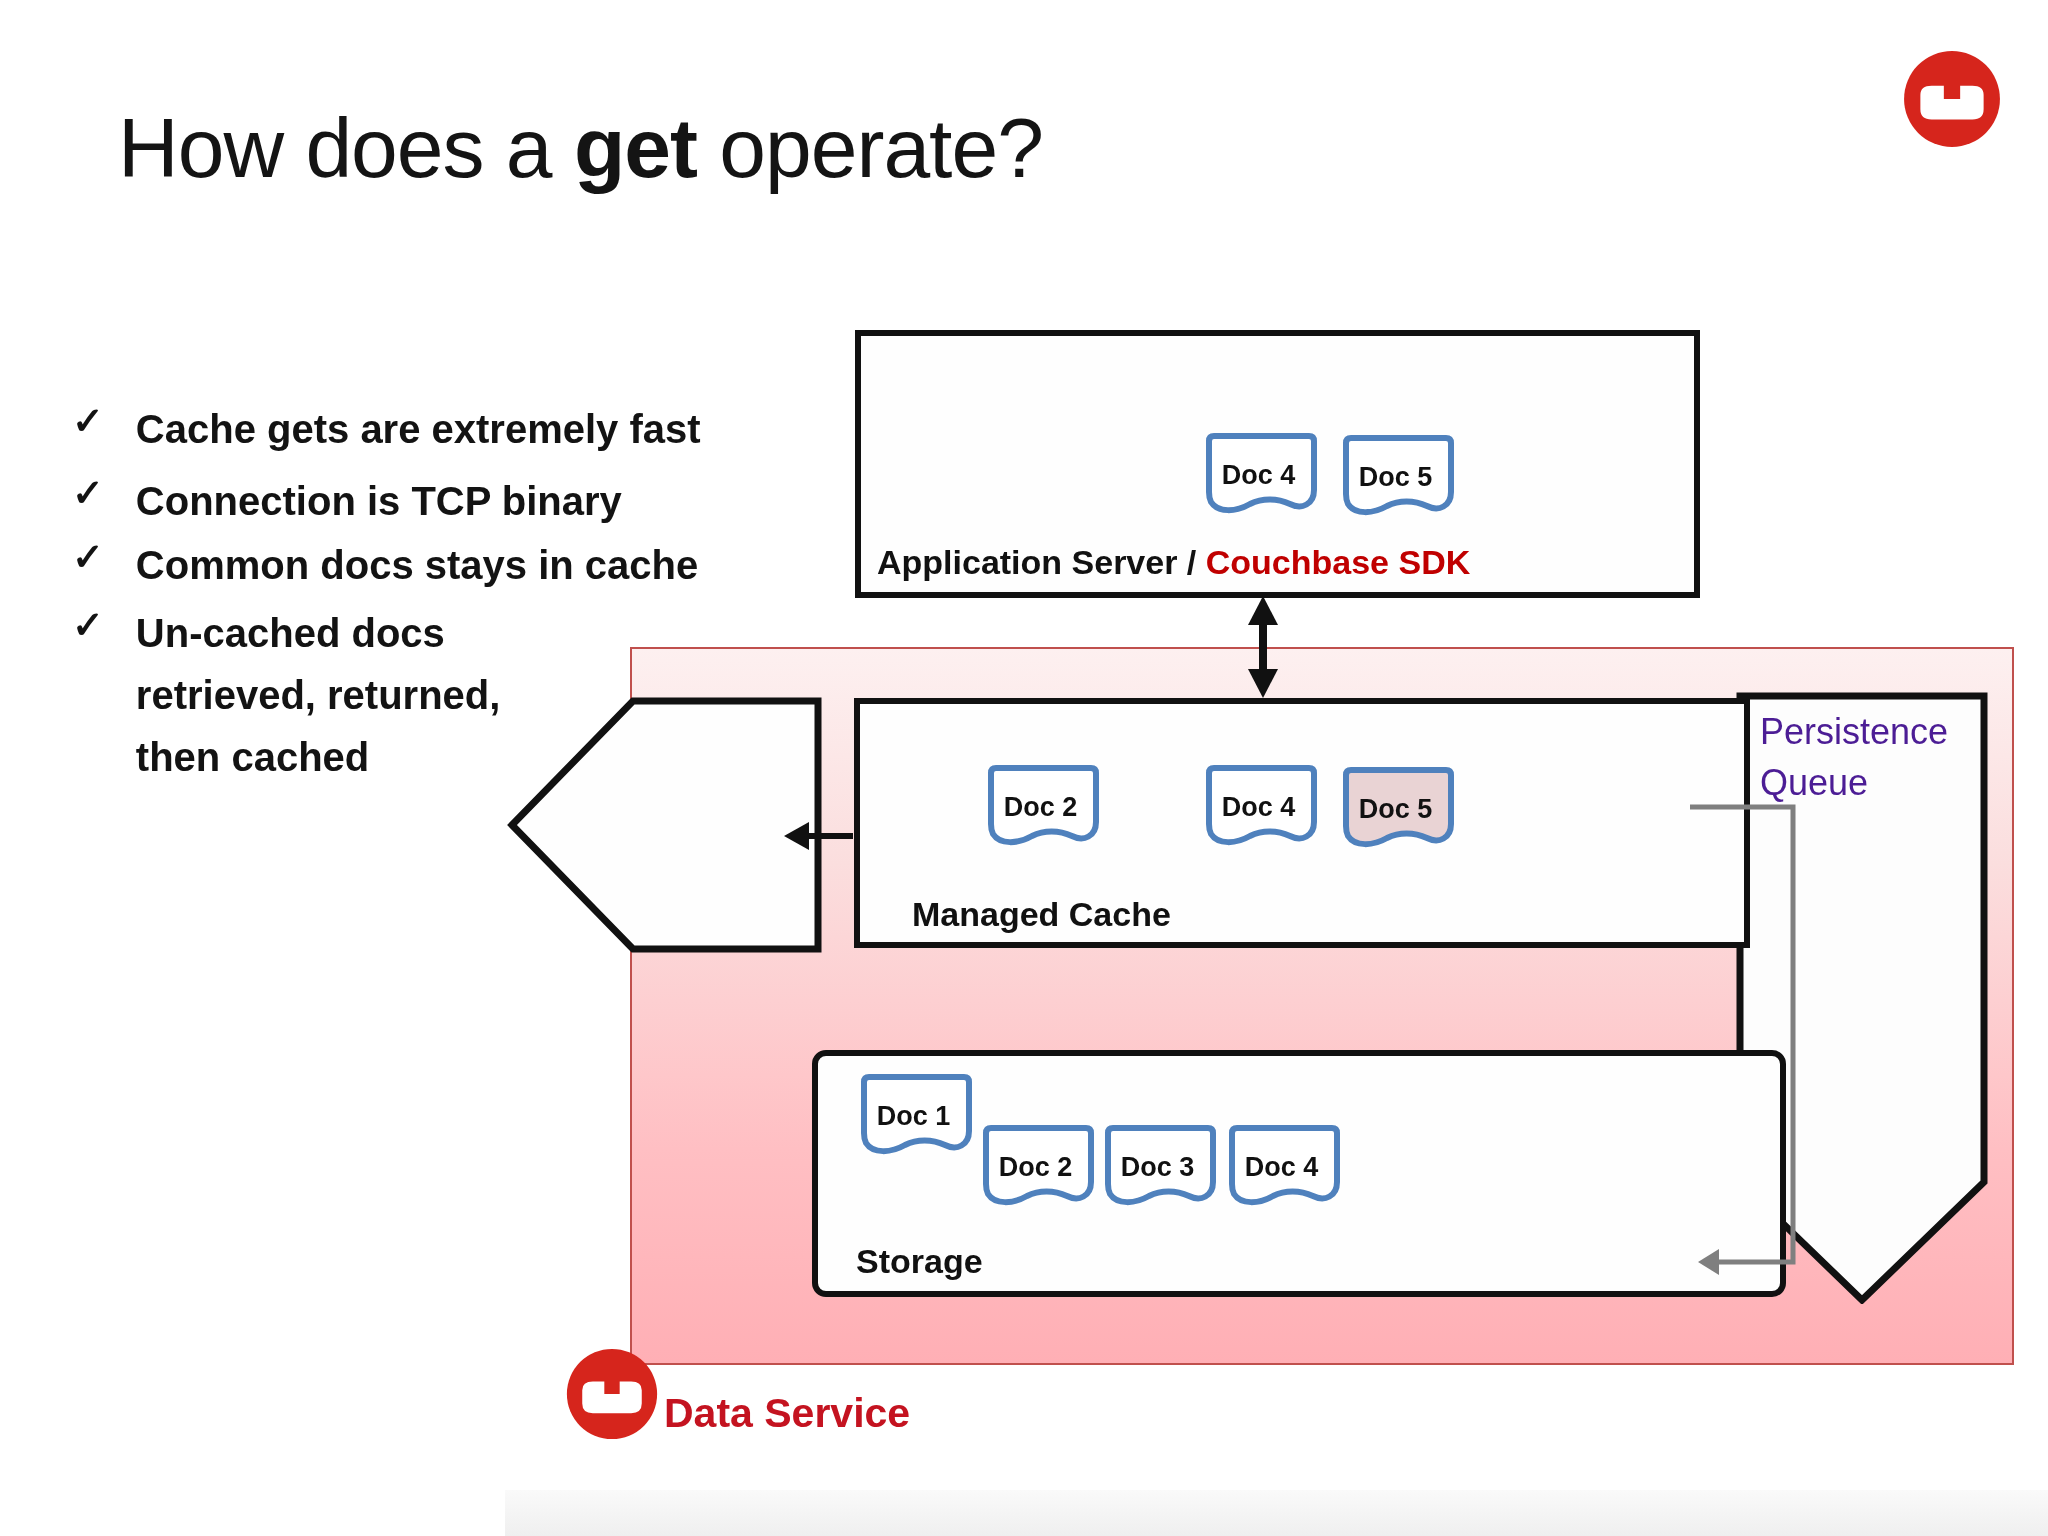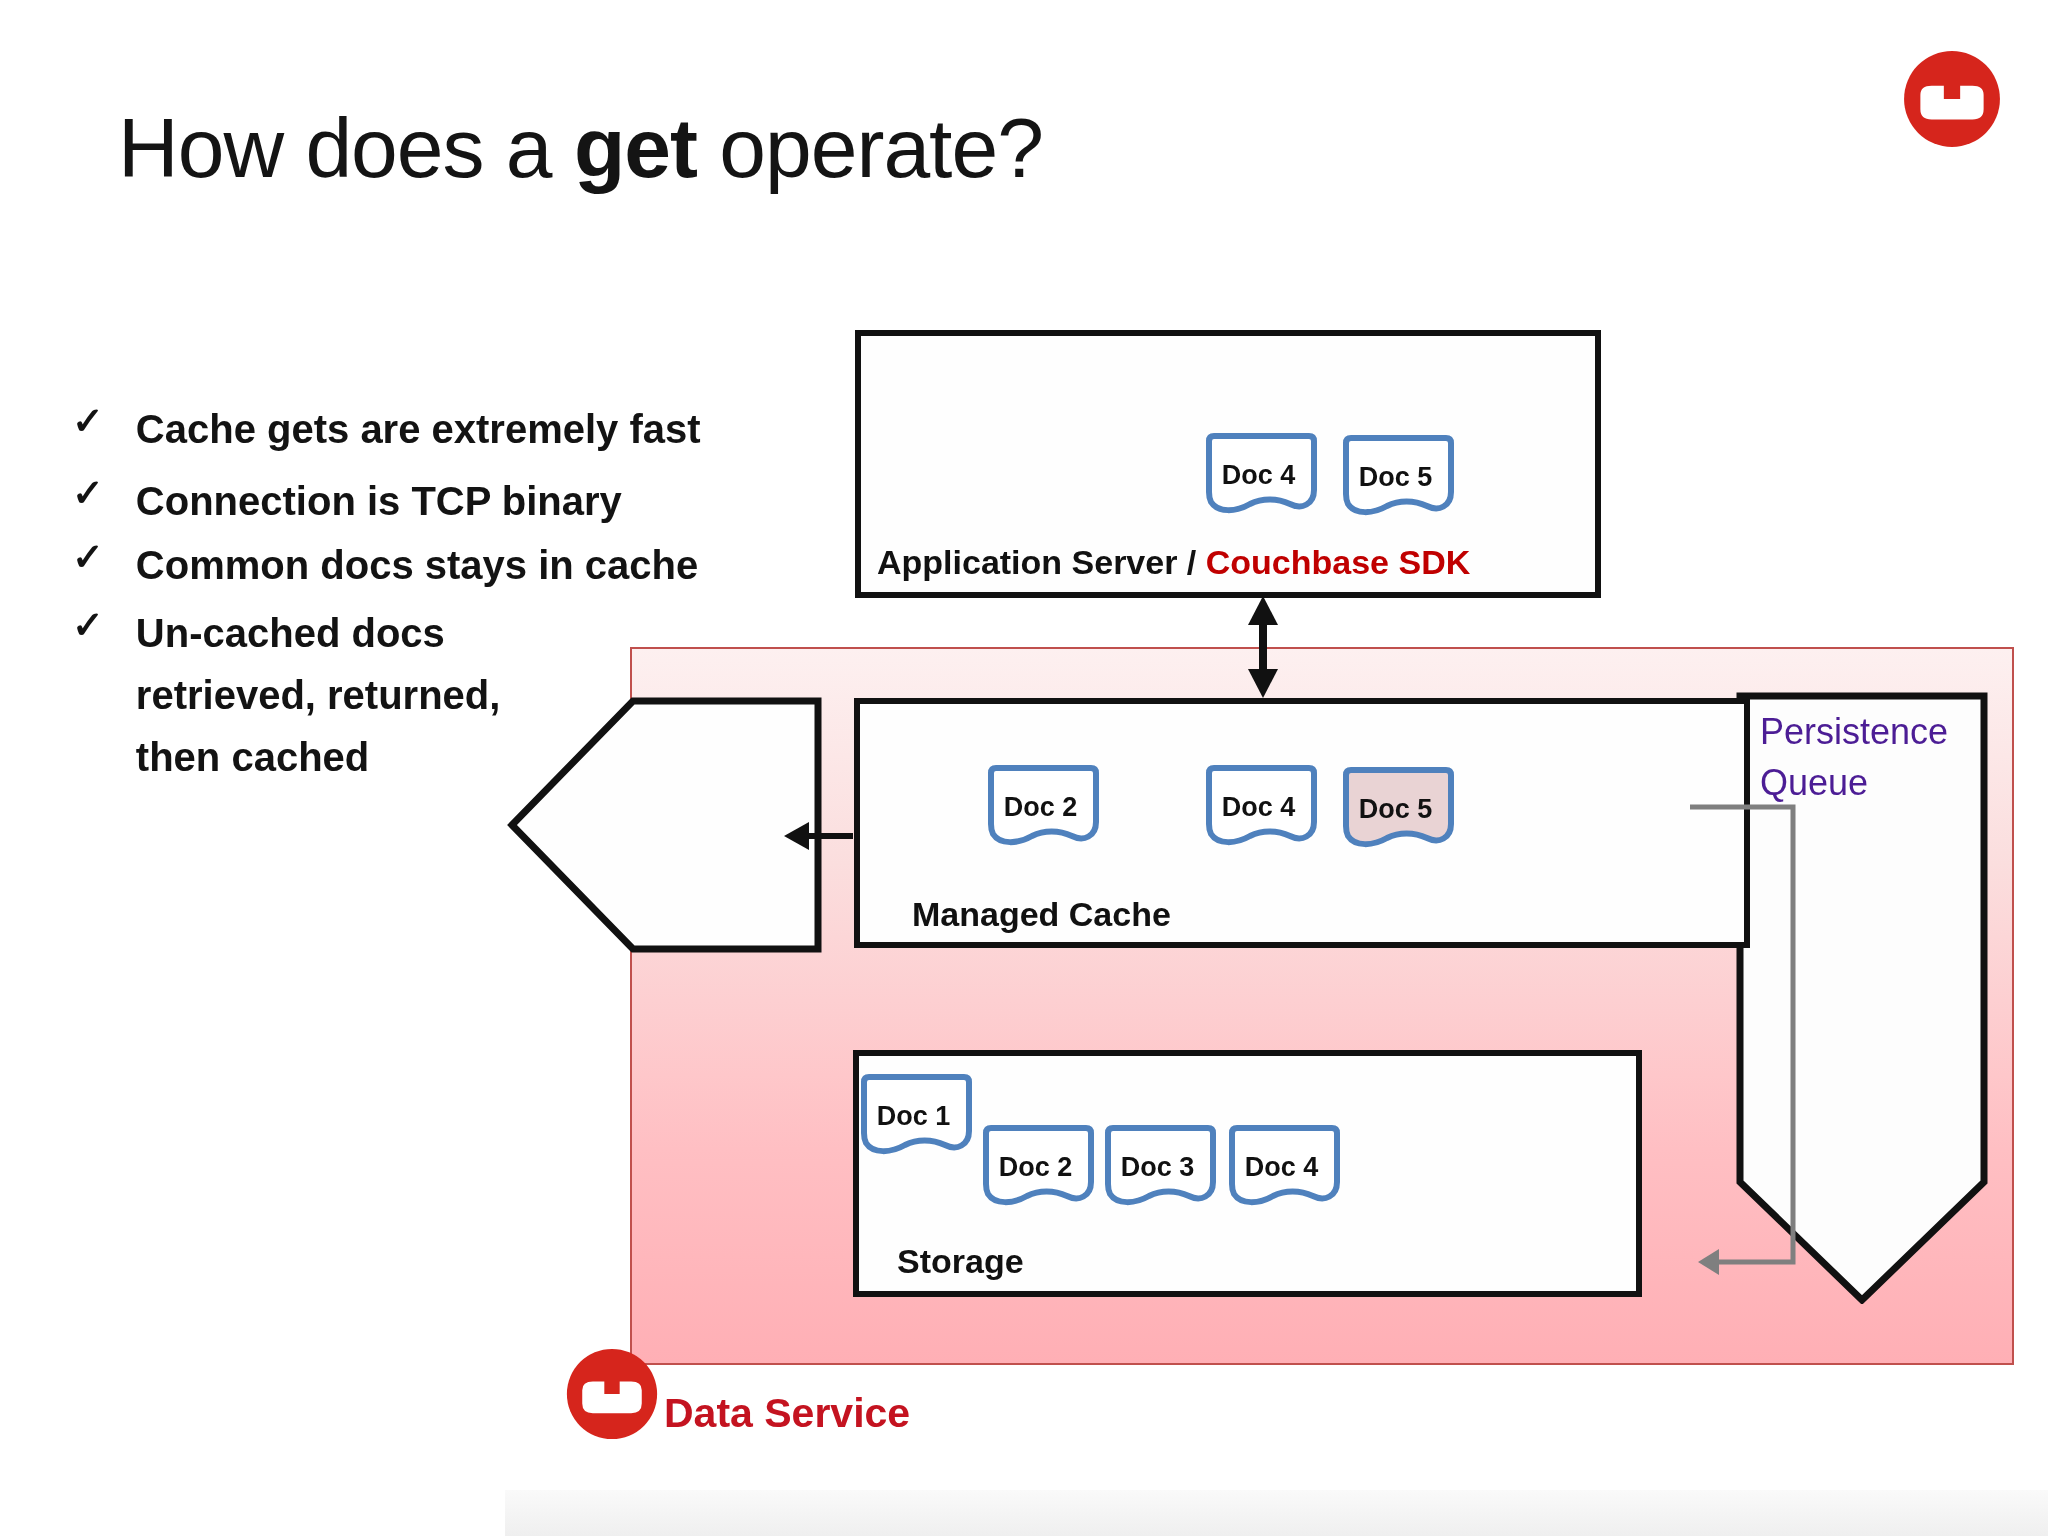--- a/index.html
+++ b/index.html
@@ -23,23 +23,23 @@
   .pink-region {
     position:absolute; left:630px; top:647px; width:1384px; height:718px;
     box-sizing:border-box; border:2px solid #c0504d; z-index:1;
     background:linear-gradient(180deg,#fdf0f0 0%, #fbdede 30%, #ffbfc3 70%, #ffafb5 100%);
   }
   
   .box {
     position:absolute; box-sizing:border-box; background:#fefefe;
     border:6px solid #111111; z-index:3;
   }
-  .box-appserver { left:855px; top:330px; width:746px; height:268px; }
+  .box-appserver { left:855px; top:330px; width:845px; height:268px; }
   .box-cache     { left:854px; top:698px; width:896px; height:250px; }
-  .box-storage   { left:853px; top:1050px; width:789px; height:247px; }
+  .box-storage   { left:812px; top:1050px; width:974px; height:247px;border-radius:14px; }
   .box-label {
     position:absolute; font-weight:bold; font-size:34px; color:#111; white-space:nowrap;
   }
   .lbl-appserver { left:16px; bottom:10px; }
   .lbl-cache { left:52px; bottom:8px; }
   .lbl-storage { left:38px; bottom:10px; }
   .red-text { color:#c00000; }
   
   .doc { position:absolute; width:113px; height:92px; z-index:4; }
   .doc svg { position:absolute; left:0; top:0; width:113px; height:92px; }

